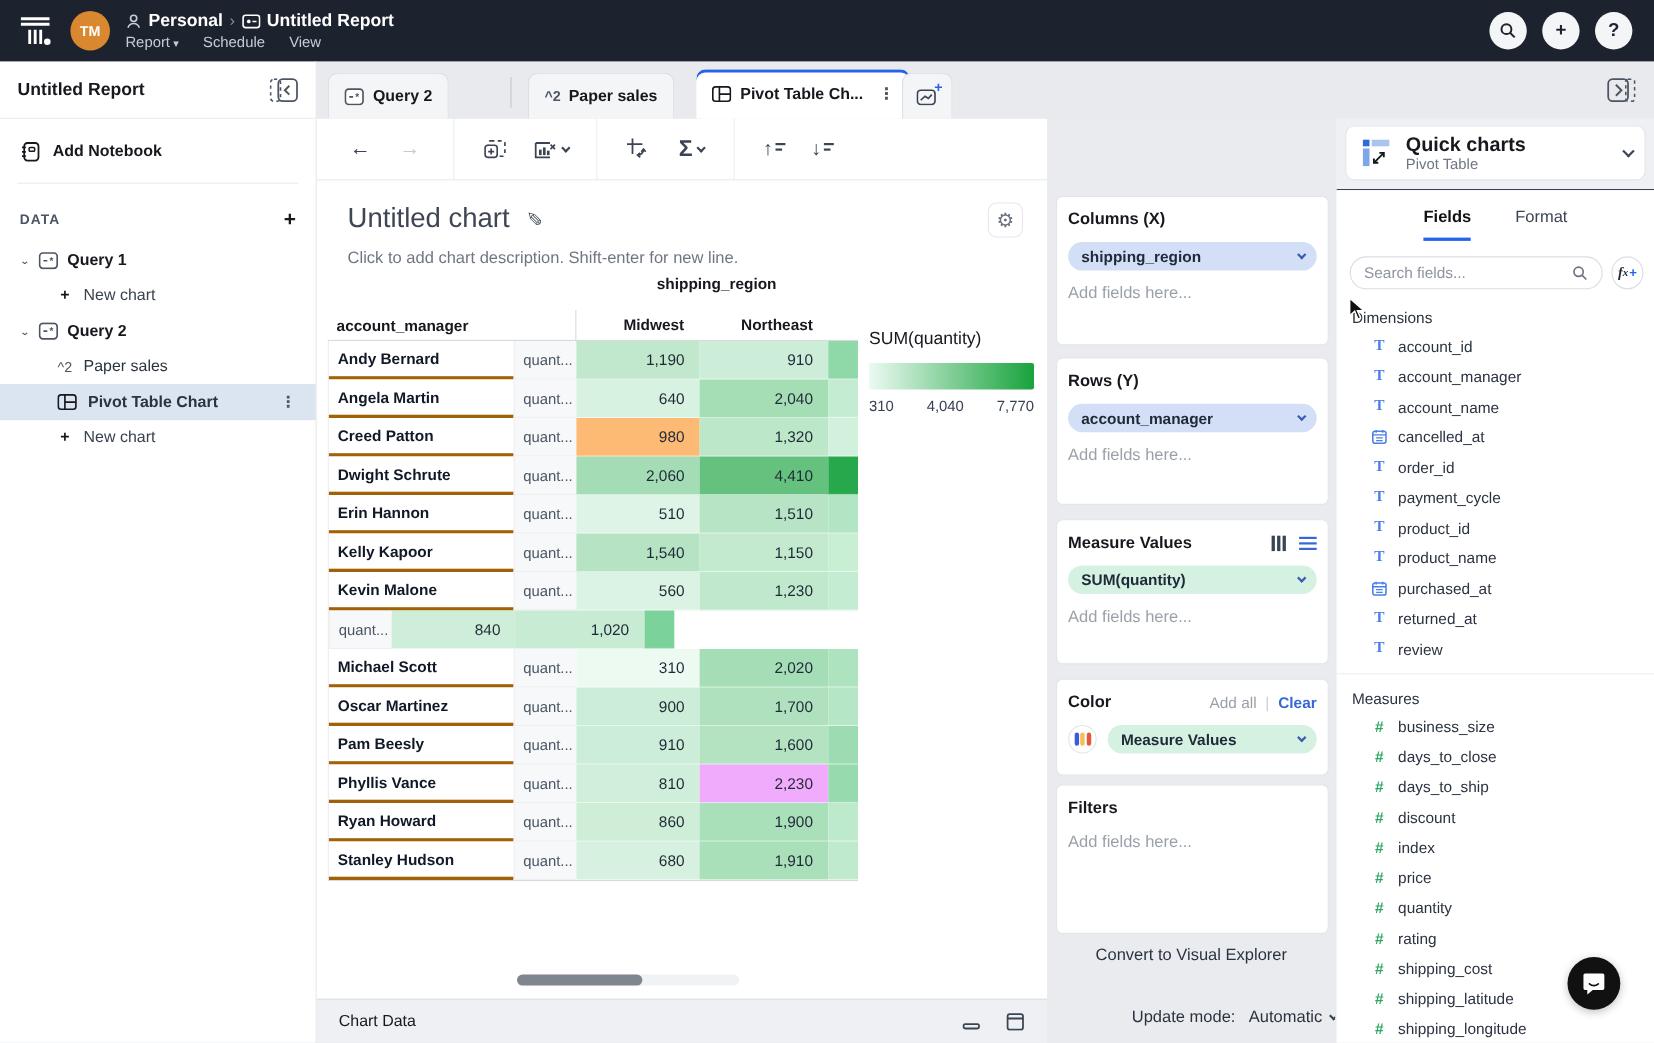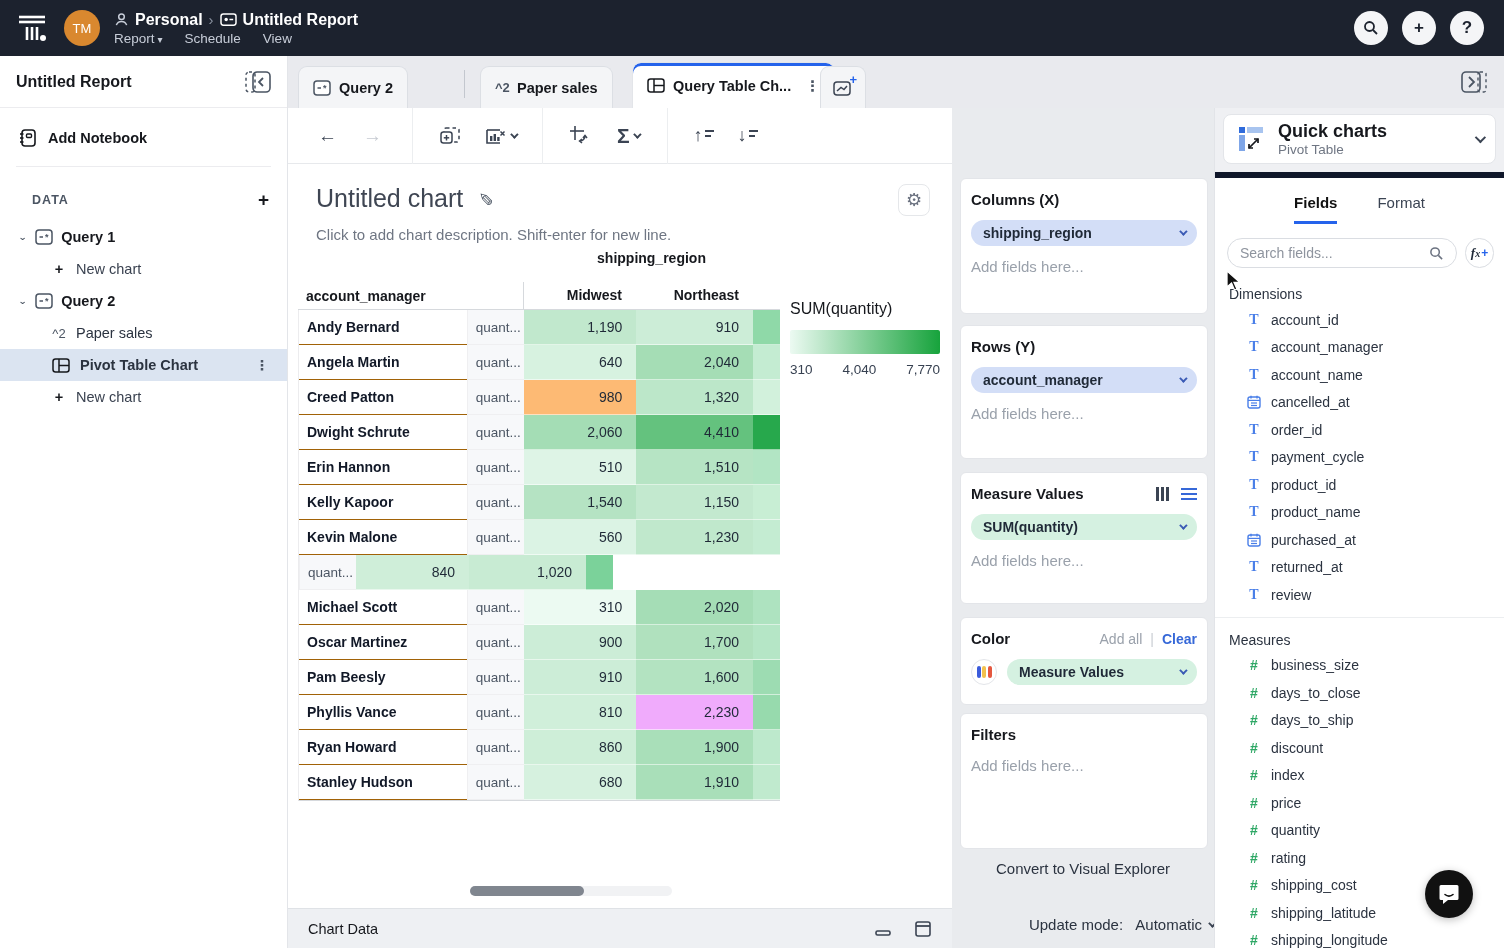--- a/index.html
+++ b/index.html
@@ -2,38 +2,38 @@
 <html><head>
 <meta charset="utf-8">
 <style>
   * { margin:0; padding:0; box-sizing:border-box; }
   html,body { width:1504px; height:948px; overflow:hidden; }
   body { font-family:"Liberation Sans","DejaVu Sans",sans-serif; color:#1f2937; background:#e9eaee; position:relative; }
 
   
   .topbar { position:absolute; left:0; top:0; width:1504px; height:56px; background:#1c222e; display:flex; align-items:center; }
   .logo { width:64px; display:flex; align-items:center; justify-content:center; cursor:pointer; }
-  .avatar { width:36px; height:36px; border-radius:50%; background:#d9882f; color:#fff; font-size:13px; font-weight:normal; display:flex; align-items:center; justify-content:center; margin-right:14px; cursor:pointer; }
+  .avatar { width:36px; height:36px; border-radius:50%; background:#d9882f; color:#fff; font-size:13px; font-weight:bold; display:flex; align-items:center; justify-content:center; margin-right:14px; cursor:pointer; }
   .bc-wrap { display:flex; flex-direction:column; justify-content:center; gap:2px; }
   .bc-row { display:flex; align-items:center; gap:6px; color:#fff; font-size:16px; font-weight:bold; }
   .bc-row .sep { color:#8b93a1; font-weight:normal; font-size:15px; }
   .menu-row { display:flex; gap:22px; font-size:13.5px; color:#c7cdd8; }
   .menu-row span { cursor:pointer; }
   .caret { font-size:10px; margin-left:3px; }
   .topbar-right { margin-left:auto; display:flex; gap:14px; padding-right:20px; }
   .circle-btn { width:34px; height:34px; border-radius:50%; background:#f4f5f7; color:#1c222e; display:flex; align-items:center; justify-content:center; font-size:17px; font-weight:bold; cursor:pointer; }
 
   
   .sidebar { position:absolute; left:0; top:56px; width:288px; height:892px; background:#fff; border-right:1px solid #e3e5e9; }
   .sb-head { height:52px; display:flex; align-items:center; padding:0 16px; border-bottom:1px solid #ececef; }
   .sb-title { font-size:16px; font-weight:bold; color:#16181d; }
   .collapse-btn { margin-left:auto; display:flex; align-items:center; cursor:pointer; }
   .notebook-row { display:flex; align-items:center; gap:10px; padding:20px 18px 14px 18px; font-size:14.5px; font-weight:bold; color:#16181d; cursor:pointer; }
   .sb-divider { border-top:1px solid #ececef; margin:4px 16px 0 16px; }
-  .data-row { display:flex; align-items:center; padding:22px 18px 10px 32px; }
+  .data-row { display:flex; align-items:center; padding:22px 18px 10px 18px; }
   .data-label { font-size:12.5px; font-weight:bold; letter-spacing:1px; color:#4b5563; }
   .data-plus { margin-left:auto; font-size:19px; font-weight:bold; color:#16181d; cursor:pointer; }
   .tree-query { display:flex; align-items:center; gap:8px; padding:8px 18px; font-size:14.5px; font-weight:bold; color:#16181d; cursor:pointer; }
   .tree-chev { font-size:11px; color:#4b5563; transform:scaleY(.8); }
   .tree-child { display:flex; align-items:center; gap:10px; padding:8px 18px 8px 52px; font-size:14.5px; color:#2b3340; cursor:pointer; position:relative; }
   .tree-child.selected { background:#dbe4f1; font-weight:bold; }
   .tree-child .dots { margin-left:auto; color:#4b5563; font-size:14px; }
   .tree-child.newchart { color:#3a4250; }
   .tree-child .pluschar { font-weight:bold; color:#16181d; width:14px; text-align:center; }
   .sup2 { color:#4b5563; font-size:13px; width:14px; text-align:center; }
@@ -69,21 +69,21 @@
   .pivot { position:absolute; left:10px; top:86px; width:482px; }
   .pv-toprow { height:28px; }
   .pv-colhdr { position:absolute; left:225px; width:257px; text-align:center; font-size:14px; font-weight:bold; color:#16181d; }
   .pv-headrow { display:flex; height:28px; border-bottom:1px solid #d6d9dd; align-items:center; margin-top:4px; }
   .pv-headrow .hname { width:168px; padding-left:8px; font-size:14px; font-weight:bold; color:#16181d; }
   .pv-headrow .hq { width:57px; }
   .pv-headrow .hval { width:113px; text-align:right; padding-right:14px; font-size:14px; font-weight:bold; color:#16181d; border-left:1px solid #d6d9dd; height:28px; line-height:26px; }
   .pv-headrow .hval2 { width:117px; border-left:none; }
   .pv-body { border-left:1px solid #ececee; border-bottom:1px solid #d6d9dd; }
   .pv-row { display:flex; height:35px; }
-  .pv-name { width:168px; padding-left:8px; font-size:14px; font-weight:bold; color:#111827; display:flex; align-items:center; border-bottom:1px solid #a16207; background:#fff; }
+  .pv-name { width:168px; padding-left:8px; font-size:14px; font-weight:bold; color:#111827; display:flex; align-items:center; border-bottom:3px solid #a16207; background:#fff; }
   .pv-q { width:57px; font-size:13.5px; color:#4b5563; display:flex; align-items:center; padding-left:8px; background:#f7f8fa; border-bottom:1px solid #efeff1; border-left:1px solid #efeff1; }
   .pv-val { width:113px; display:flex; align-items:center; justify-content:flex-end; padding-right:14px; font-size:14px; color:#1f2937; border-bottom:1px solid rgba(255,255,255,.55); }
   .pv-val2 { width:117px; }
   .pv-sliver { width:27px; border-bottom:1px solid rgba(255,255,255,.55); }
 
   
   .legend { position:absolute; left:502px; top:136px; width:150px; }
   .legend-title { font-size:16px; color:#16181d; margin-bottom:12px; }
   .legend-bar { height:24px; border-radius:2px; background:linear-gradient(to right,#ecfaf2,#17a33c); }
   .legend-ticks { display:flex; justify-content:space-between; font-size:13.5px; color:#374151; margin-top:8px; }
@@ -120,21 +120,21 @@
   .swatch { width:26px; height:26px; border-radius:50%; border:1px solid #e3e5e9; display:flex; align-items:center; justify-content:center; gap:1.5px; cursor:pointer; }
   .swatch i { width:4px; height:12px; border-radius:2px; display:block; }
   .color-row .pill { flex:1; margin-bottom:0; }
   .convert-link { position:absolute; left:0; width:262px; text-align:center; top:752px; font-size:15px; color:#2b3340; cursor:pointer; }
   .update-row { position:absolute; left:0; width:262px; top:808px; text-align:right; font-size:15px; color:#2b3340; }
   .update-row b { font-weight:normal; }
   .update-sel { cursor:pointer; display:inline-flex; align-items:center; gap:6px; }
 
   
   .inspector { position:absolute; left:1214px; top:108px; width:290px; height:840px; background:#fbfbfc; border-left:1px solid #e2e4e8; overflow:hidden; }
-  .qc-zone { background:#eff0f3; padding:6px 8px 8px 8px; border-bottom:6px solid #0f172a; }
+  .qc-zone { background:#eff0f3; padding:6px 8px 8px 8px; border-bottom:1px solid #0f172a; }
   .qc-card { background:#fff; border:1px solid #e3e5e9; border-radius:8px; height:50px; display:flex; align-items:center; padding:0 12px; gap:12px; cursor:pointer; }
   .qc-text { display:flex; flex-direction:column; }
   .qc-title { font-size:18px; font-weight:bold; color:#16181d; }
   .qc-sub { font-size:13.5px; color:#6f7683; }
   .qc-card .chev { margin-left:auto; }
   .insp-tabs { display:flex; justify-content:center; gap:40px; padding-top:16px; background:#fff; }
   .insp-tab { font-size:15px; color:#3b4453; padding-bottom:10px; cursor:pointer; }
   .insp-tab.active { font-weight:bold; color:#111; border-bottom:3px solid #2563eb; }
   .insp-body { background:#fff; height:100%; }
   .search-row { display:flex; align-items:center; gap:8px; padding:14px 10px 10px 12px; }
@@ -293,21 +293,21 @@
   <div class="tab" style="left:192px;">
     <span class="sup2">^2</span>
     <span>Paper sales</span>
   </div>
   <div class="tab active" style="left:344px;">
     <svg width="18" height="15" viewBox="0 0 18 15">
         <rect x="1" y="1" width="16" height="13" rx="2.5" fill="none" stroke="#16181d" stroke-width="1.5"></rect>
         <line x1="7" y1="1" x2="7" y2="14" stroke="#16181d" stroke-width="1.5"></line>
         <line x1="7" y1="7.5" x2="17" y2="7.5" stroke="#16181d" stroke-width="1.5"></line>
       </svg>
-    <span>Query Table Ch...</span>
+    <span>Pivot Table Ch...</span>
     <span class="dots">⋮</span>
   </div>
   <div class="tab" style="left:532px; padding:0 12px;">
     <span style="position:relative; display:flex;">
       <svg width="20" height="17" viewBox="0 0 20 17">
           <rect x="1" y="3" width="16" height="13" rx="3" fill="none" stroke="#3b4453" stroke-width="1.5"></rect>
           <polyline points="4,12 8,8.5 11,10.5 14,7" fill="none" stroke="#3b4453" stroke-width="1.5"></polyline>
         </svg>
       <b style="position:absolute; right:-4px; top:-7px; color:#2563eb; font-size:13px;">+</b>
     </span>

